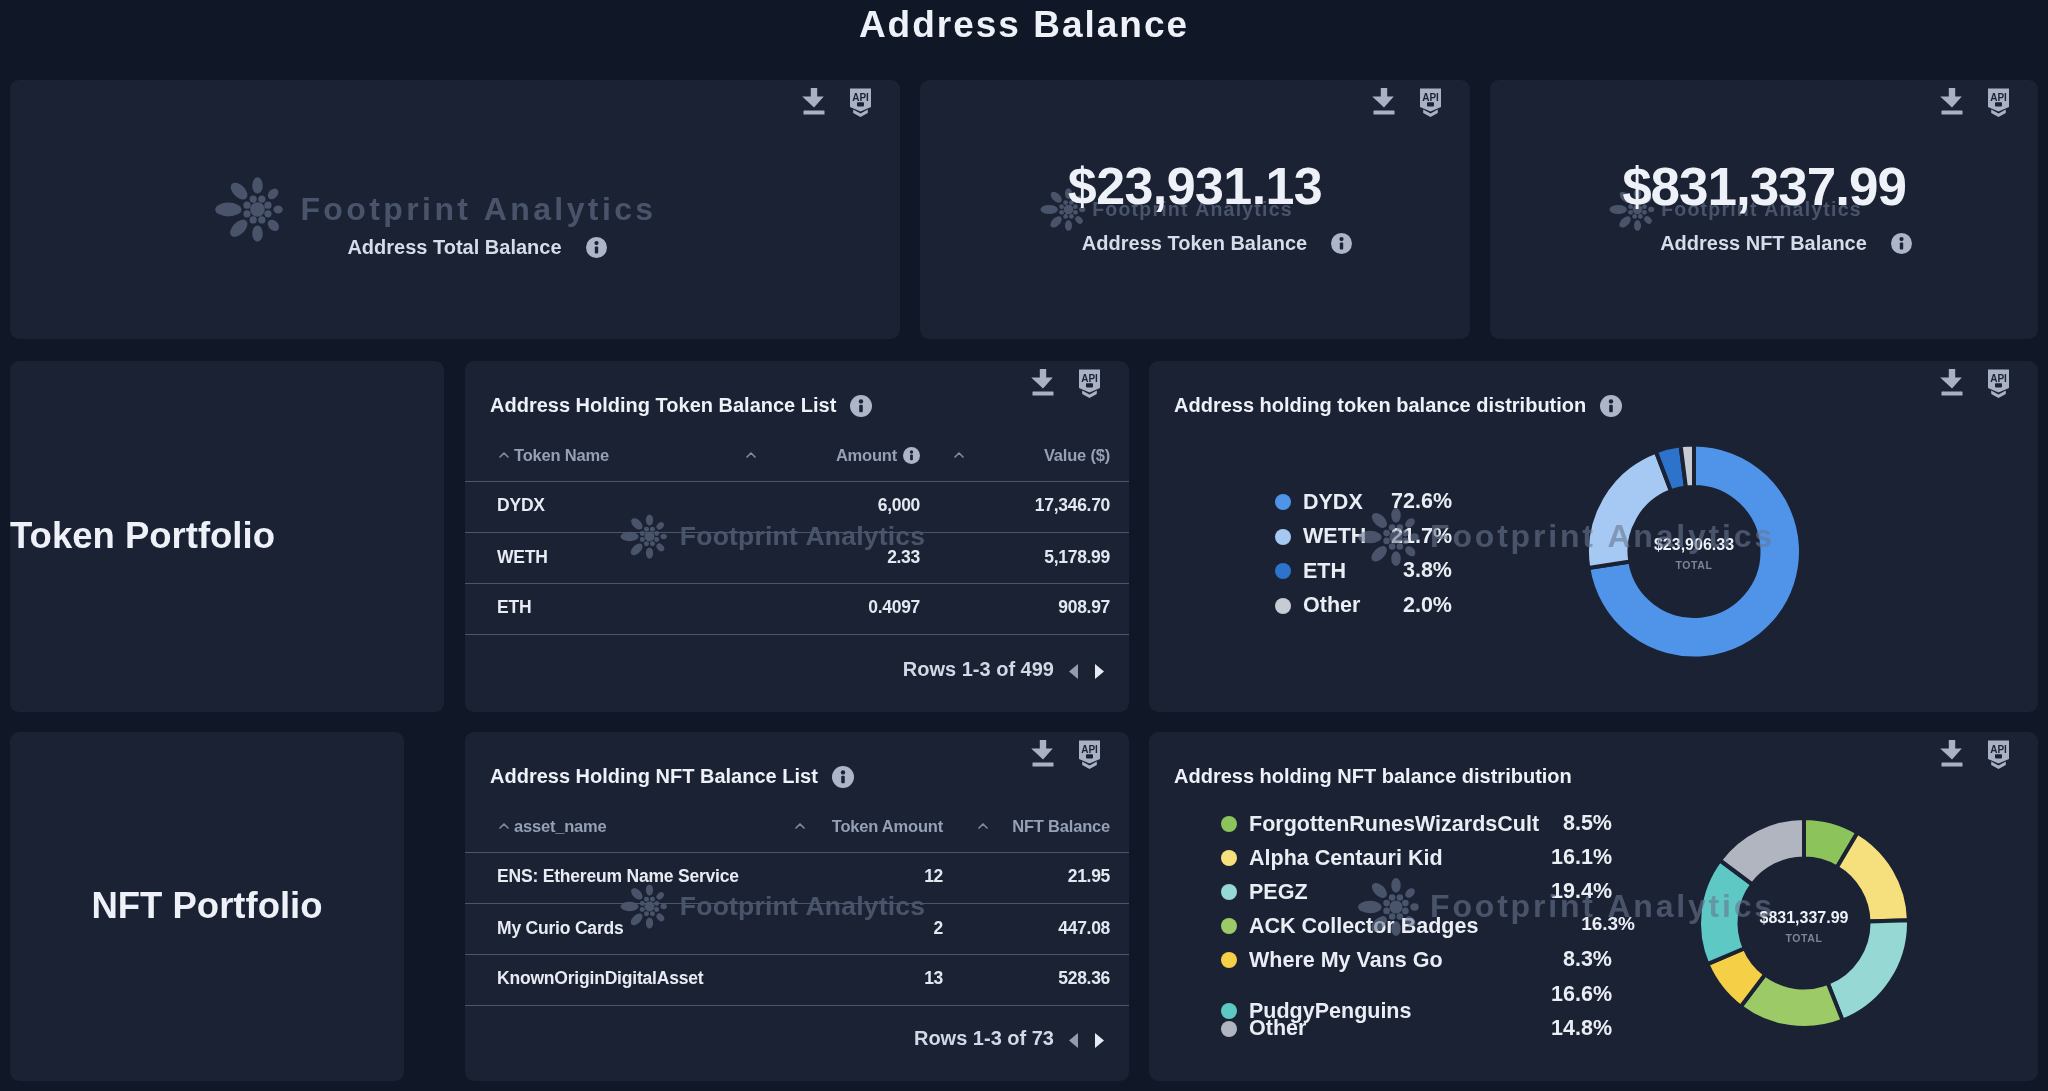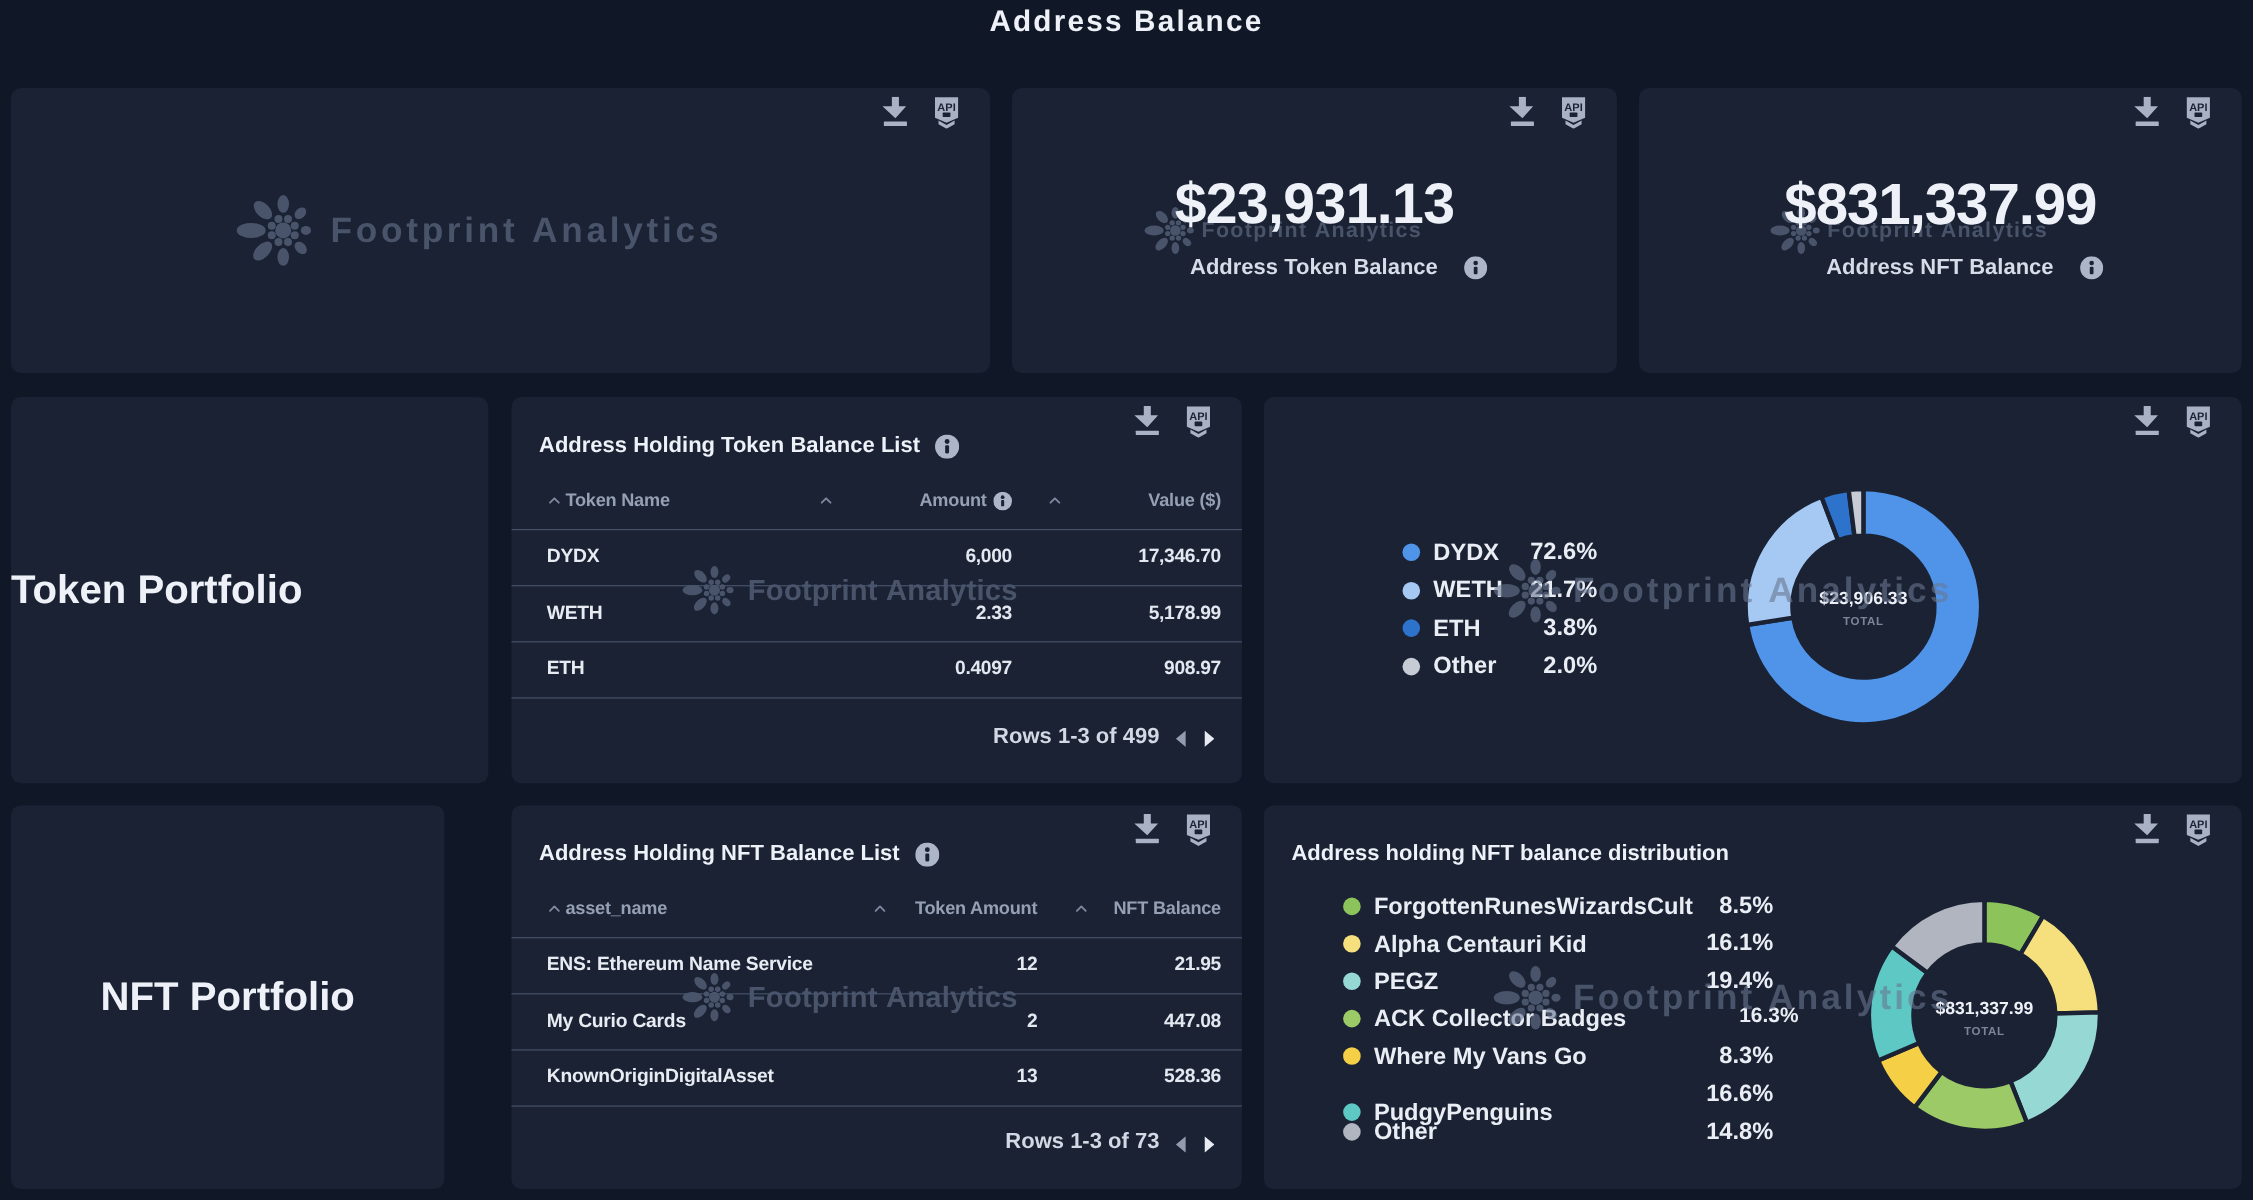--- a/index.html
+++ b/index.html
@@ -9,21 +9,21 @@
 .icons { position:absolute; top:8px; right:28px; display:flex; gap:23px; align-items:flex-start; }
 .wm { position:absolute; left:0; right:0; top:0; bottom:0; display:flex; align-items:center; justify-content:center; color:rgba(105,118,145,0.60); white-space:nowrap; }
 .ctitle { position:absolute; left:25px; top:33px; font-size:20px; color:#eef1f7; display:flex; align-items:center; gap:14px; }
 .hline { position:absolute; left:0; right:0; height:1px; background:#4b566e; }
 .rowname { position:absolute; left:32px; font-size:17.5px; color:#e8ecf2; letter-spacing:-0.2px; }
 .num { position:absolute; font-size:17.5px; color:#e3e8f0; letter-spacing:-0.3px; text-align:right; }
 .hdr { position:absolute; font-size:16.5px; color:#95a0b5; letter-spacing:-0.2px; }
 .legrow { position:absolute; display:flex; align-items:center; }
 .dot { width:16px; height:16px; border-radius:50%; margin-right:12px; flex:none; }
 </style></head><body>
-<div class="abs" style="left:0;right:0;top:4px;text-align:center;font-size:27px;letter-spacing:2px;color:#eef1f7">Address Balance</div>
+<div class="abs" style="left:0;right:0;top:4px;text-align:center;font-size:37px;letter-spacing:2px;color:#eef1f7">Address Balance</div>
 <div class="card" style="left:10px;top:80px;width:890px;height:259px">
     <div class="wm" style="transform:translateX(-20px)">
       <svg width="89" height="89" viewBox="-22 -22 44 44" fill="rgba(105,118,145,0.60)">
         <ellipse cx="10.20" cy="0.00" rx="2.3" ry="2.0" transform="rotate(0 10.20 0.00)"></ellipse>
         <ellipse cx="7.85" cy="7.85" rx="3.2" ry="2.3" transform="rotate(45 7.85 7.85)"></ellipse>
         <ellipse cx="0.00" cy="11.90" rx="4.0" ry="2.6" transform="rotate(90 0.00 11.90)"></ellipse>
         <ellipse cx="-9.26" cy="9.26" rx="5.2" ry="3.0" transform="rotate(135 -9.26 9.26)"></ellipse>
         <ellipse cx="-14.40" cy="0.00" rx="6.5" ry="3.4" transform="rotate(180 -14.40 0.00)"></ellipse>
         <ellipse cx="-9.12" cy="-9.12" rx="5.0" ry="3.0" transform="rotate(-135 -9.12 -9.12)"></ellipse>
         <ellipse cx="0.00" cy="-11.90" rx="4.0" ry="2.6" transform="rotate(-90 0.00 -11.90)"></ellipse>
@@ -32,20 +32,28 @@
         <circle cx="2.14" cy="-5.17" r="1.8"></circle>
         <circle cx="5.17" cy="-2.14" r="1.8"></circle>
         <circle cx="5.17" cy="2.14" r="1.8"></circle>
         <circle cx="2.14" cy="5.17" r="1.8"></circle>
         <circle cx="-2.14" cy="5.17" r="1.8"></circle>
         <circle cx="-5.17" cy="2.14" r="1.8"></circle>
         <circle cx="-5.17" cy="-2.14" r="1.8"></circle>
         <circle cx="0" cy="0" r="3.6"></circle>
       </svg>
       <span style="font-size:32px;letter-spacing:3.4px;margin-left:-2px">Footprint&nbsp;Analytics</span>
+    </div>
+    <div class="abs" style="left:0;right:0;top:156px;display:flex;align-items:center;justify-content:center;gap:24px;transform:translateX(22px)">
+      <span style="font-size:20px;color:#d6dce8">Address Total Balance</span>
+      <svg width="21" height="21" viewBox="0 0 21 21" style="flex:none">
+        <circle cx="10.5" cy="10.5" r="10.5" fill="#adb5c9"></circle>
+        <circle cx="10.5" cy="6.1" r="2.1" fill="#1a2234"></circle>
+        <rect x="8.8" y="9.4" width="3.4" height="7" rx="1" fill="#1a2234"></rect>
+      </svg>
     </div>
     <div class="icons">
       <svg width="24" height="27" viewBox="0 0 24 27" fill="#a9b2c4">
         <path d="M8.8 0 h6.4 v8.6 h6.6 L12 19.4 0.2 8.6 h8.6 Z"></path>
         <rect x="1.5" y="22.5" width="21" height="4" rx="0.5"></rect>
       </svg>
       <svg width="23" height="29" viewBox="0 0 23 29" fill="#a9b2c4">
         <path d="M1 0.5 h21 v18.5 l-10.5 4.5 L1 19 Z"></path>
         <path d="M4.2 21.5 L11.5 25.6 L18.8 21.5 L18.8 24.9 L11.5 29 L4.2 24.9 Z"></path>
         <text x="11.5" y="12.8" font-family="Liberation Sans, sans-serif" font-size="10" font-weight="bold" fill="#1a2234" text-anchor="middle">API</text>
@@ -296,20 +304,25 @@
     <div class="hline" style="top:273px"></div>
     <div class="abs" style="right:75px;top:295px;font-size:20px;color:#d2d8e4">Rows 1-3 of 73</div>
     <svg class="abs" style="right:51px;top:301px" width="9" height="15" viewBox="0 0 9 15">
       <path d="M9 0 L0 7.5 L9 15 Z" fill="#929cae"></path>
     </svg>
     <svg class="abs" style="right:25px;top:301px" width="9" height="15" viewBox="0 0 9 15">
       <path d="M0 0 L9 7.5 L0 15 Z" fill="#e8ecf2"></path>
     </svg>
   </div>
 <div class="card" style="left:1149px;top:361px;width:889px;height:351px">
+    <div class="ctitle">Address holding token balance distribution<svg width="22" height="22" viewBox="0 0 21 21" style="flex:none">
+        <circle cx="10.5" cy="10.5" r="10.5" fill="#adb5c9"></circle>
+        <circle cx="10.5" cy="6.1" r="2.1" fill="#1a2234"></circle>
+        <rect x="8.8" y="9.4" width="3.4" height="7" rx="1" fill="#1a2234"></rect>
+      </svg></div>
     <div class="icons">
       <svg width="24" height="27" viewBox="0 0 24 27" fill="#a9b2c4">
         <path d="M8.8 0 h6.4 v8.6 h6.6 L12 19.4 0.2 8.6 h8.6 Z"></path>
         <rect x="1.5" y="22.5" width="21" height="4" rx="0.5"></rect>
       </svg>
       <svg width="23" height="29" viewBox="0 0 23 29" fill="#a9b2c4">
         <path d="M1 0.5 h21 v18.5 l-10.5 4.5 L1 19 Z"></path>
         <path d="M4.2 21.5 L11.5 25.6 L18.8 21.5 L18.8 24.9 L11.5 29 L4.2 24.9 Z"></path>
         <text x="11.5" y="12.8" font-family="Liberation Sans, sans-serif" font-size="10" font-weight="bold" fill="#1a2234" text-anchor="middle">API</text>
         <rect x="8" y="14.2" width="7" height="4.2" rx="0.8" fill="#1a2234"></rect>

